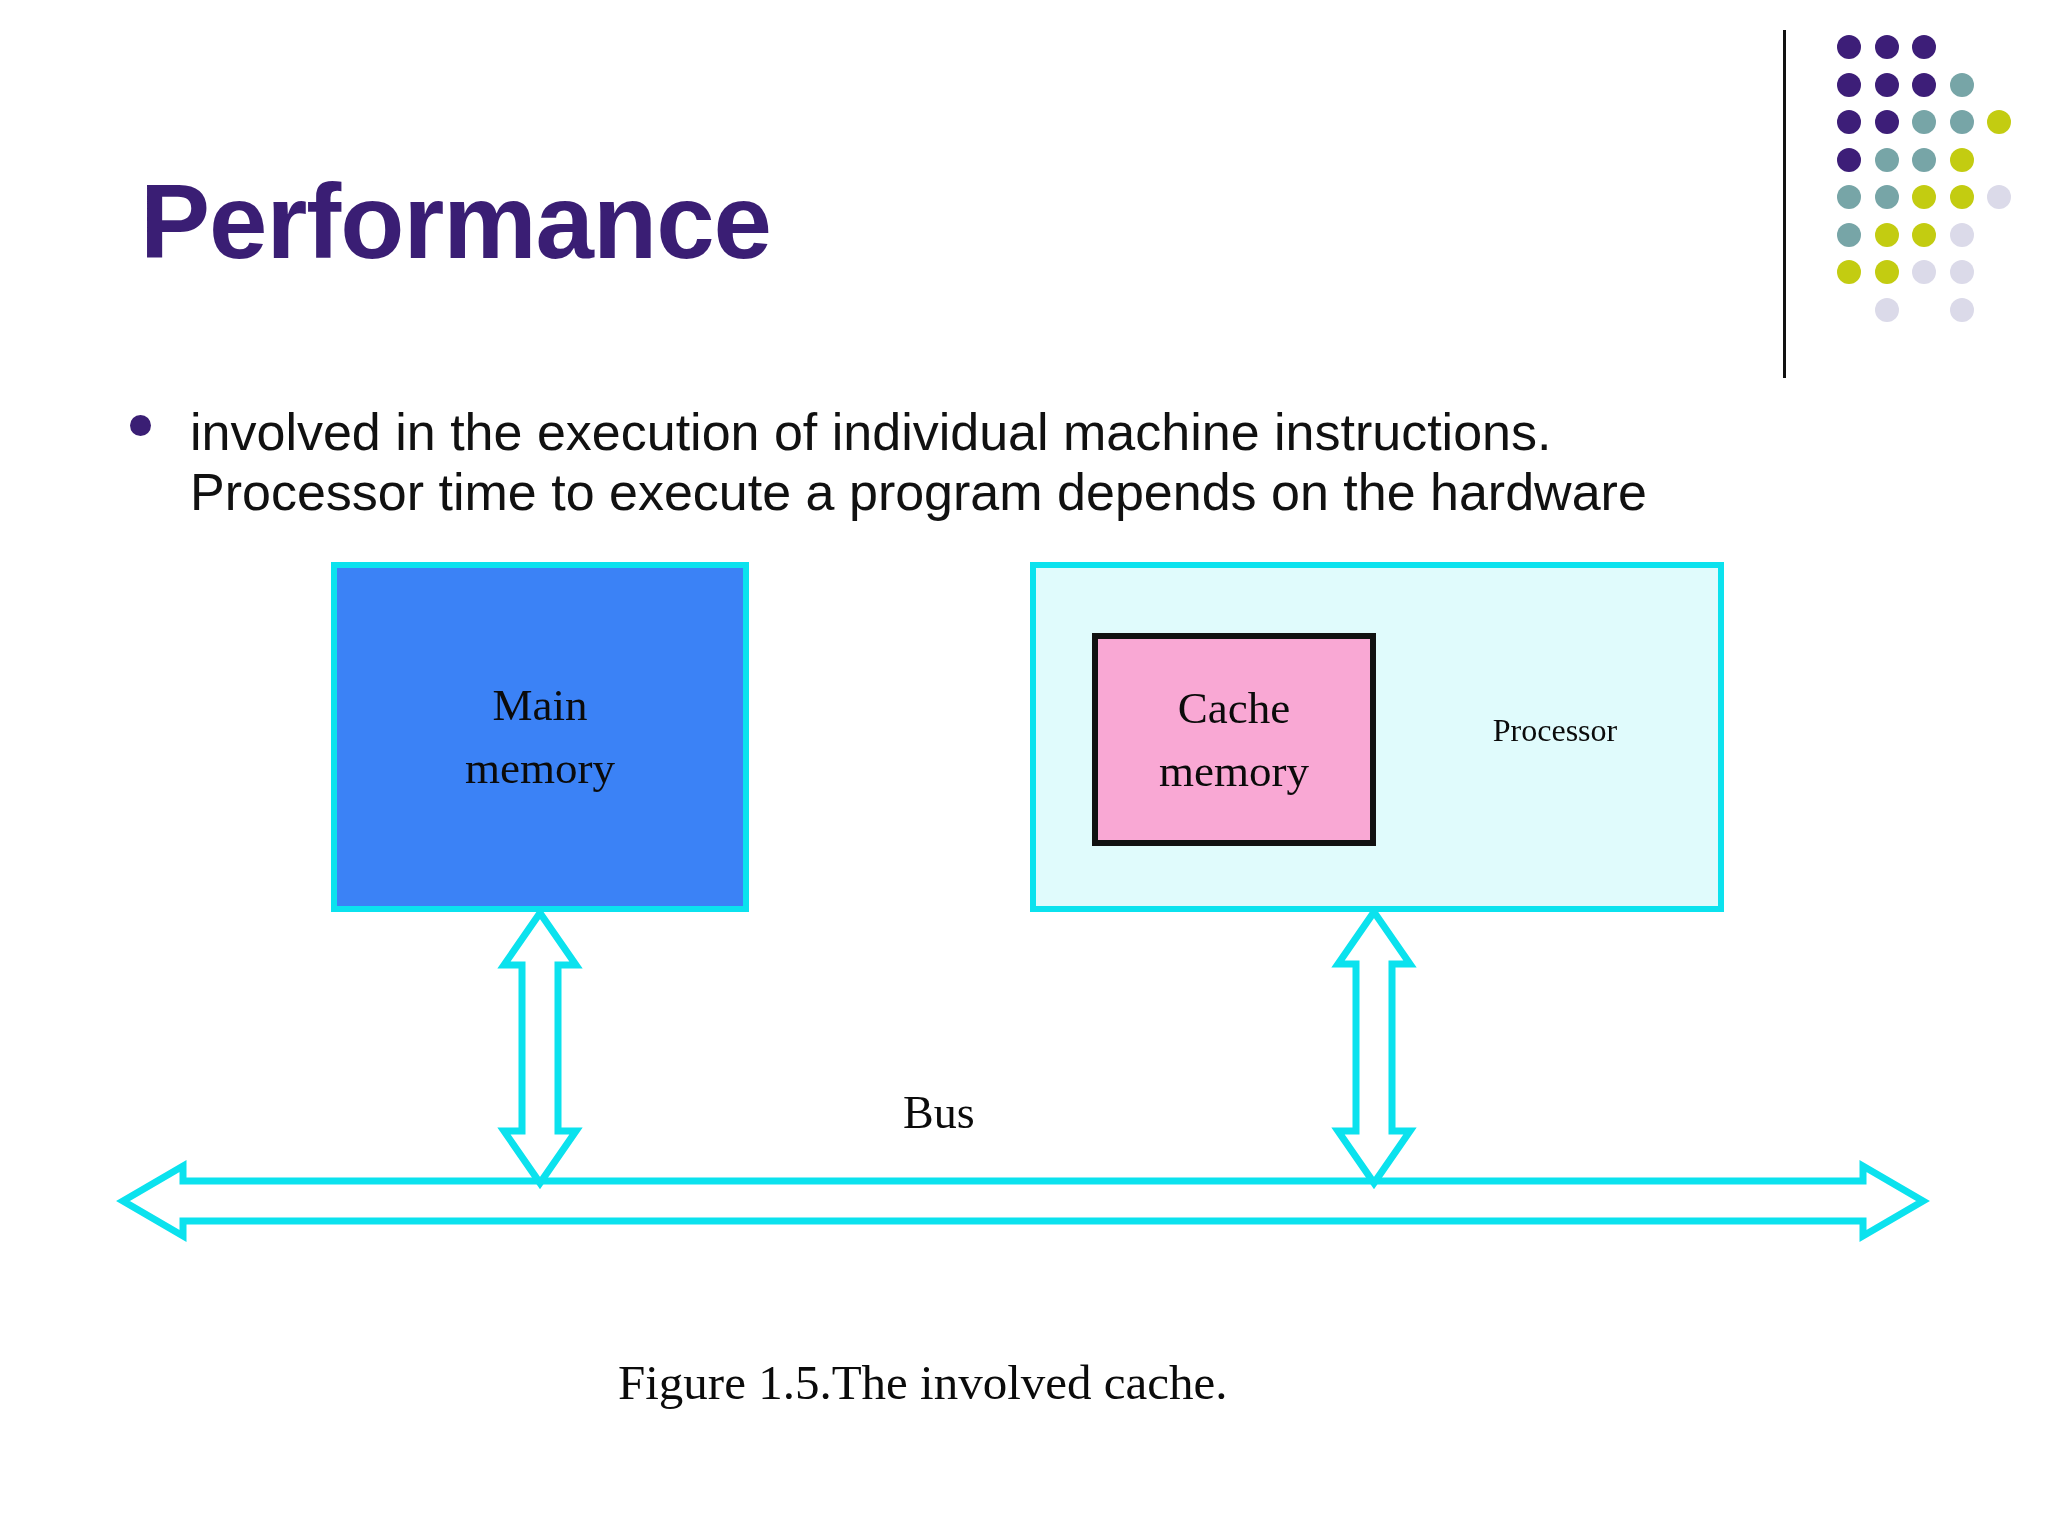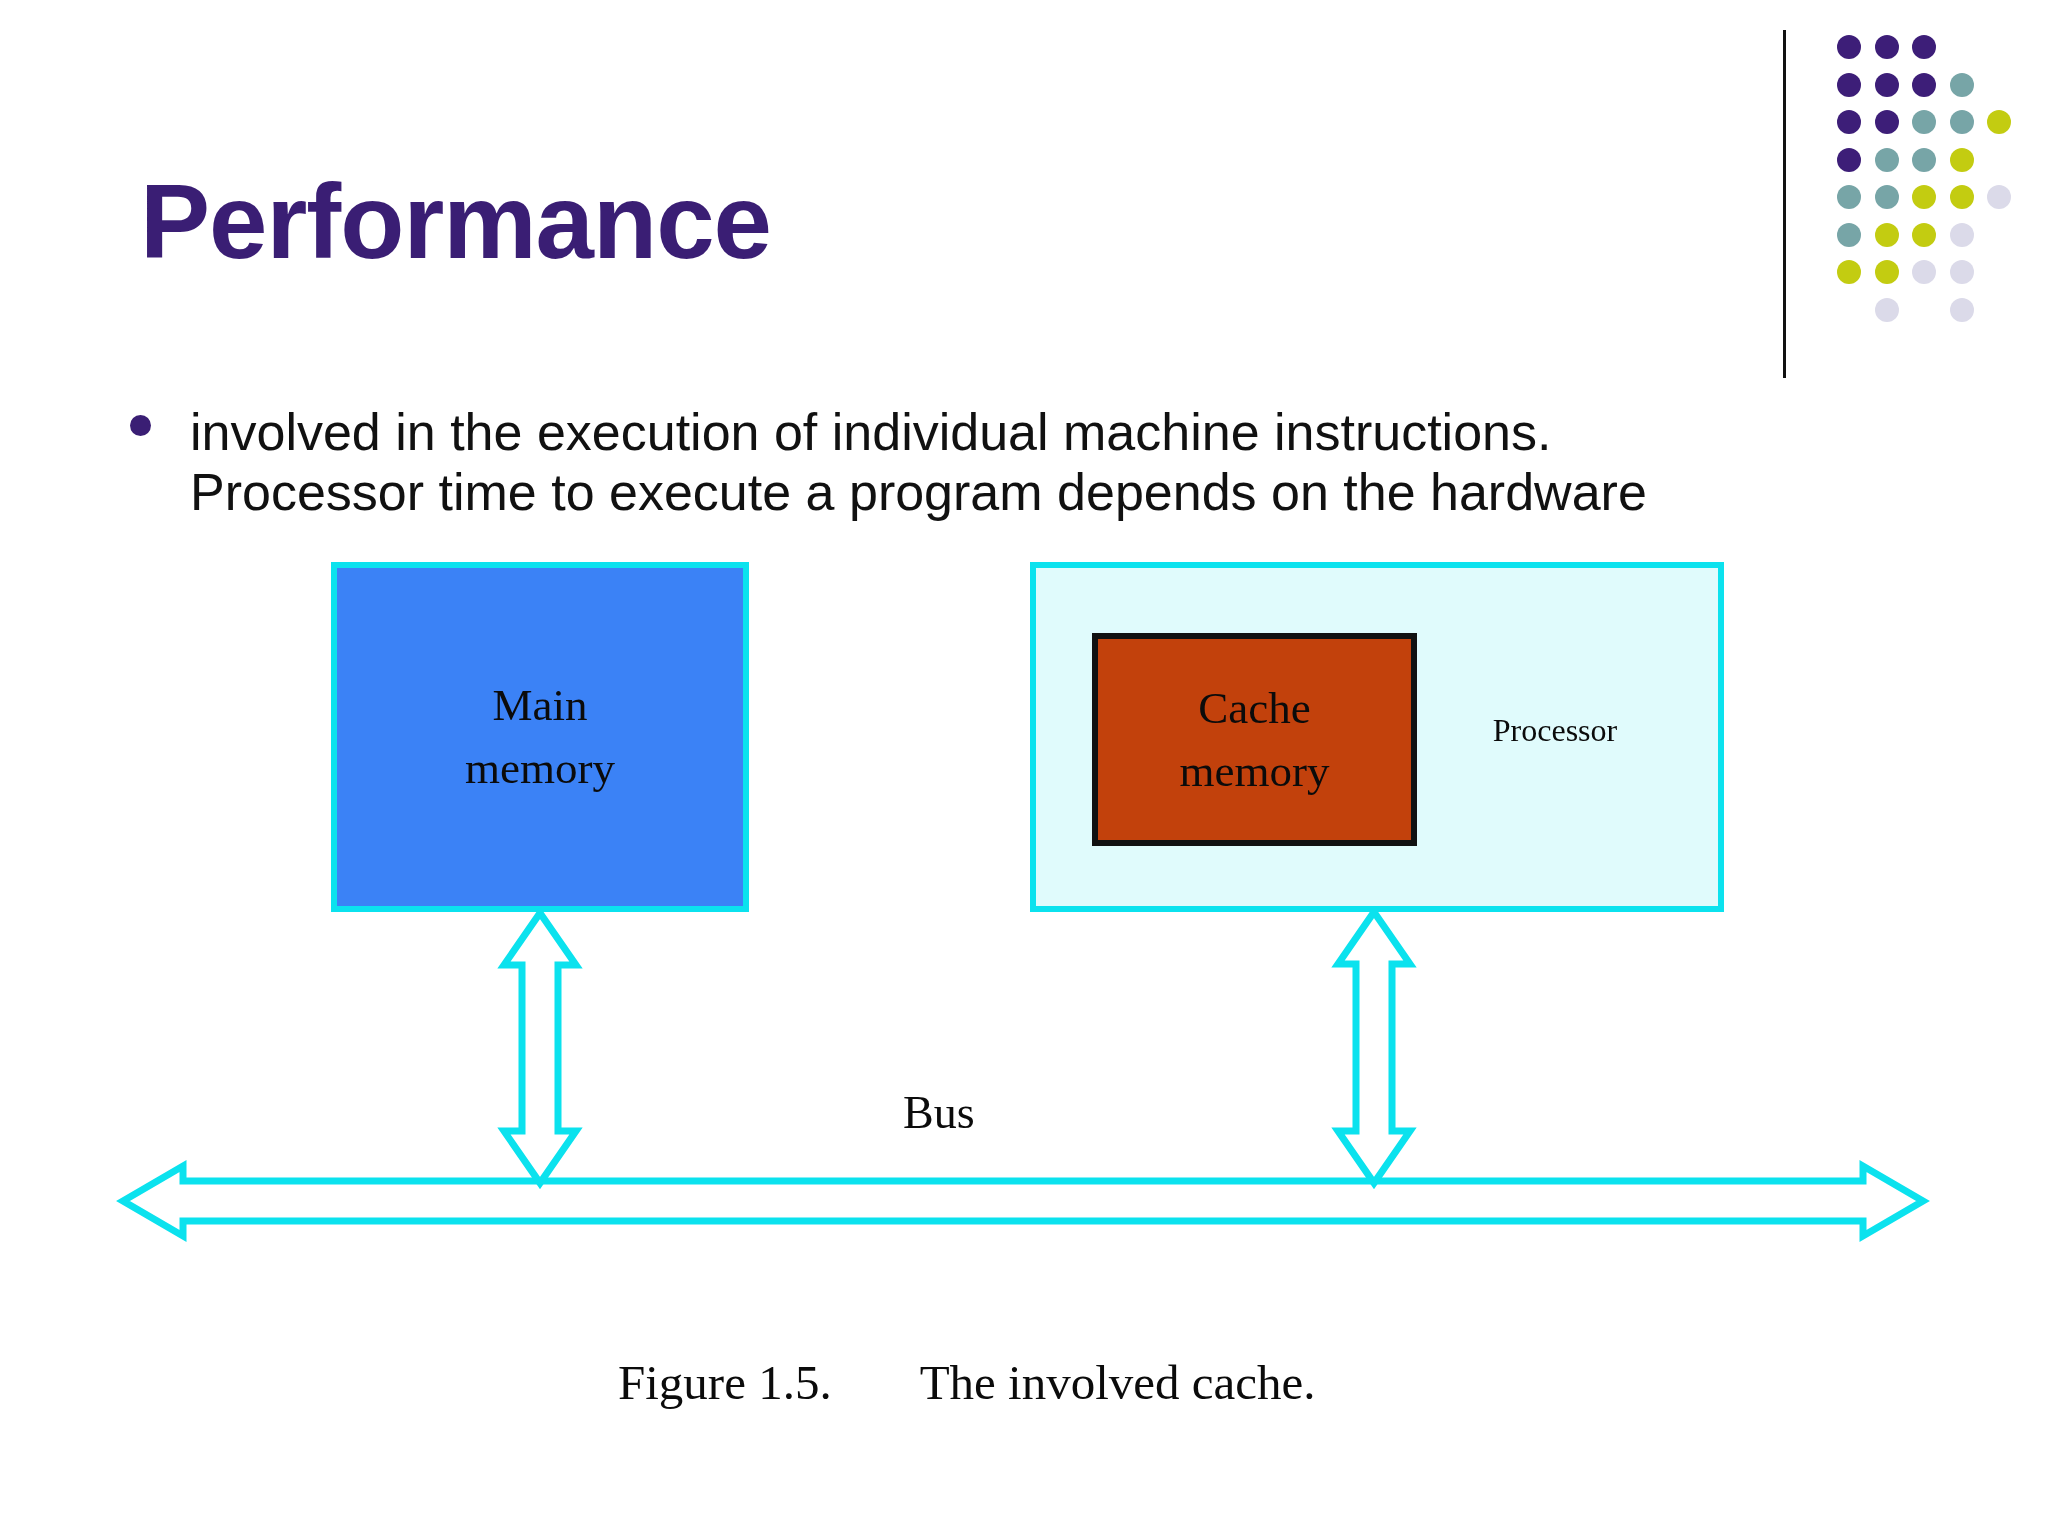--- a/index.html
+++ b/index.html
@@ -67,23 +67,23 @@
     display:flex;align-items:center;justify-content:center;
   }
   .proc-box{
     left:1030px;top:562px;
     width:694px;height:350px;
     border:6px solid var(--accent-cyan);
     background:var(--processor-fill);
   }
   .cache-box{
     left:1092px;top:633px;
-    width:325px;height:213px;
+    width:284px;height:213px;
     border:6px solid #111;
-    background:#c2410c;
+    background:#f9a8d4;
     display:flex;align-items:center;justify-content:center;
   }
   .serif-label{
     font-family:"Liberation Serif", serif;
     font-size:45px;
     line-height:63px;
     color:#0b0b0b;
     text-align:center;
   }
   .proc-label{
@@ -110,21 +110,20 @@
   .arrows polygon{
     fill:#ffffff;
     stroke:var(--accent-cyan);
     stroke-width:7;
     stroke-linejoin:miter;
   }
   .caption{
     position:absolute;
     left:618px;top:1354px;
     display:flex;
-    gap:88px;
     font-family:"Liberation Serif", serif;
     font-size:49px;
     color:#0b0b0b;
     white-space:nowrap;
   }
 </style>
 </head>
 <body>
 
 <div class="slide">

